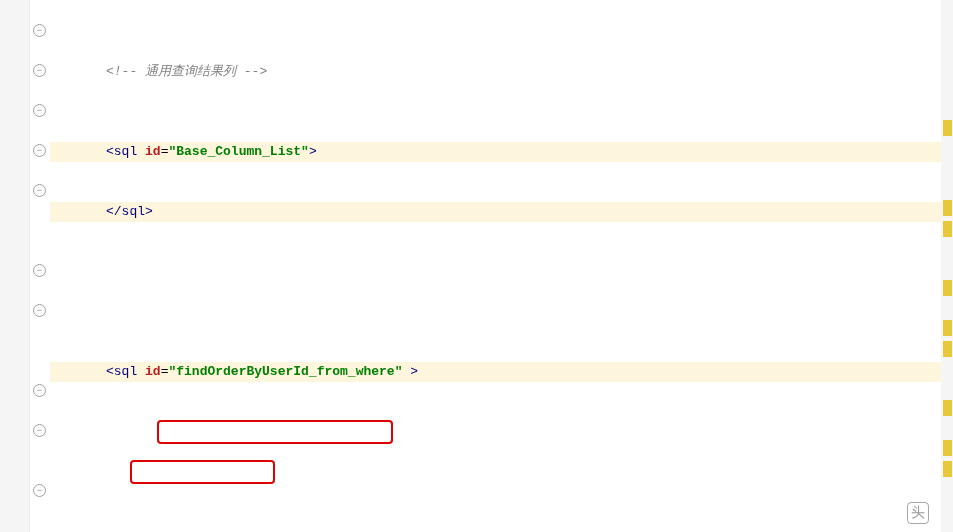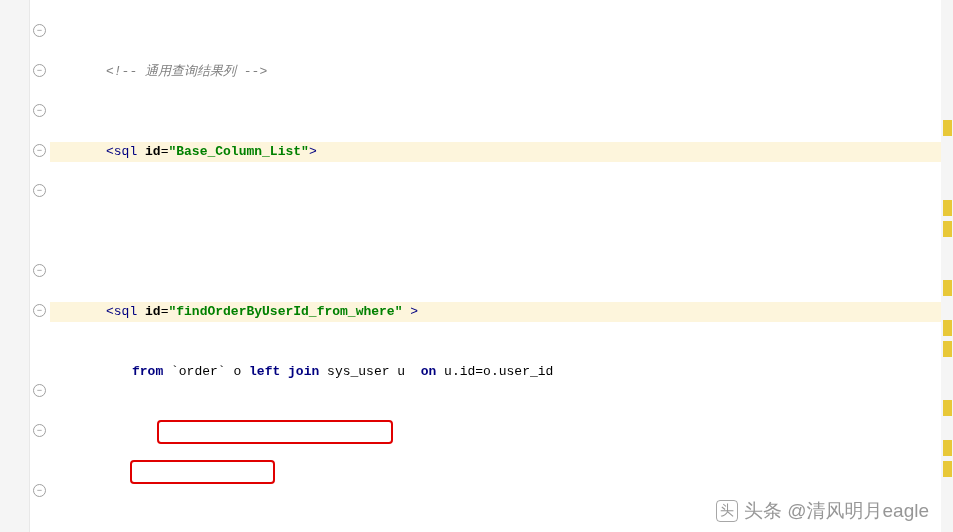--- a/index.html
+++ b/index.html
@@ -53,21 +53,21 @@
   overflow: hidden;
 }
 .line {
   height: 20px;
   padding-left: 6px;
   position: relative;
 }
 .hl-cream { background: #fdf5dc; }
 .comment { color: #808080; font-style: italic; }
 .tag { color: #000080; font-weight: normal; }
-.attr-name { color: #000000; font-weight: bold; }
+.attr-name { color: #b91c1c; font-weight: bold; }
 .attr-val { color: #008000; font-weight: bold; }
 .kw-blue { color: #000080; font-weight: bold; }
 .txt { color: #000; }
 .ind2 { padding-left: 56px; }
 .ind3 { padding-left: 82px; }
 .red-box {
   position: absolute;
   border: 2px solid #e00000;
   border-radius: 4px;
   pointer-events: none;
@@ -124,25 +124,25 @@
     <div class="fold-mark" style="top:304px"></div>
     <div class="fold-mark" style="top:384px"></div>
     <div class="fold-mark" style="top:424px"></div>
     <div class="fold-mark" style="top:484px"></div>
   </div>
   <div class="code">
 
     <div class="line ind2"><span class="comment">&lt;!-- 通用查询结果列 --&gt;</span></div>
 
     <div class="line hl-cream ind2"><span class="tag">&lt;sql </span><span class="attr-name">id</span><span class="txt">=</span><span class="attr-val">"Base_Column_List"</span><span class="tag">&gt;</span></div>
+    <div class="line hl-cream ind2"><span class="tag">&lt;/sql&gt;</span></div>
 
     <div class="line"></div>
 
     <div class="line hl-cream ind2"><span class="tag">&lt;sql </span><span class="attr-name">id</span><span class="txt">=</span><span class="attr-val">"findOrderByUserId_from_where"</span><span class="tag"> &gt;</span></div>
-    <div class="line ind3"><span class="kw-blue">from</span><span class="txt"> `order` o </span><span class="kw-blue">left</span><span class="kw-blue"> join</span><span class="txt"> sys_user u  </span><span class="kw-blue">on</span><span class="txt"> u.id=o.user_id</span></div>
     
 
     
 
     
     
     
     
     
 
@@ -175,14 +175,13 @@
       <div class="marker" style="top:341px"></div>
       <div class="marker" style="top:400px"></div>
       <div class="marker" style="top:440px"></div>
       <div class="marker" style="top:461px"></div>
     </div>
   </div>
 </div>
 
 <div class="watermark">
   <span class="watermark-ico">头</span>
-  <span>头条 @清风明月eagle</span>
 </div>
 
 </body></html>

